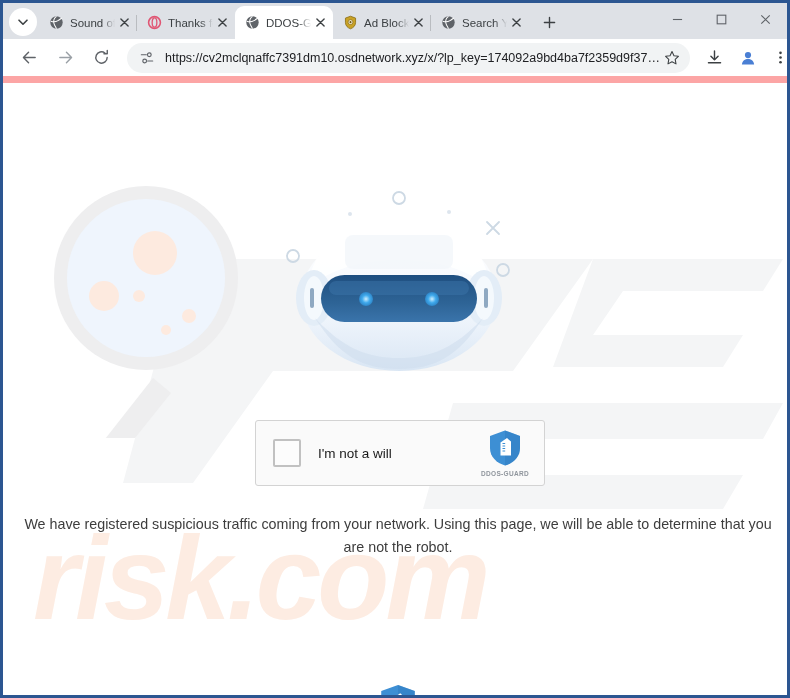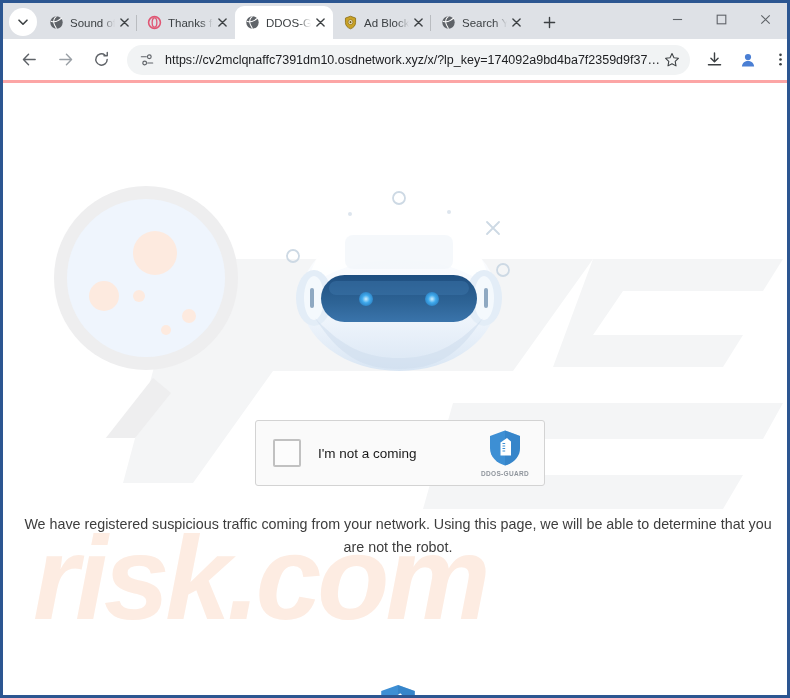--- a/index.html
+++ b/index.html
@@ -115,21 +115,21 @@
     cursor: pointer;
   }
 
   
   .toolbar {
     height: 44px;
     background: #ffffff;
     display: flex;
     align-items: center;
     padding: 0 8px;
-    border-bottom: 3px solid #fca5a5;
+    border-bottom: 7px solid #fca5a5;
   }
   .navbtn {
     width: 30px; height: 30px;
     margin: 0 3px;
     flex: none;
     display: flex; align-items: center; justify-content: center;
     border-radius: 50%;
     cursor: pointer;
   }
 
@@ -546,21 +546,21 @@
         <circle cx="429" cy="121" r="7" fill="url(#eyeGrad)"></circle>
 
         <path d="M312 140 C336 178 360 191 396 191 C432 191 456 178 480 140 C452 170 428 180 396 180 C364 180 340 170 312 140 Z" fill="#cddded" opacity="0.55"></path>
       </g>
     </svg>
 
     <div class="captcha">
       <div class="cb-wrap">
         <div class="checkbox"></div>
       </div>
-      <div class="cap-label">I'm not a coming</div>
+      <div class="cap-label">I'm not a will</div>
       <div class="cap-brand">
         <svg width="34" height="38" viewBox="0 0 34 38">
           <path d="M17 1.5 L32 7 V19 C32 28 25.5 33.8 17 36.5 C8.5 33.8 2 28 2 19 V7 Z" fill="#3d8fd4"></path>
           <path d="M17 1.5 L32 7 V19 C32 28 25.5 33.8 17 36.5 Z" fill="#2f7cc0" opacity="0.5"></path>
           <path d="M12.5 26.5 V13.5 L19 9 L23 12.5 V26.5 Z" fill="#ffffff"></path>
           <path d="M14.5 14.5 H17.2 M14.5 17 H17.2 M14.5 19.5 H17.2 M14.5 22 H17.2" stroke="#3d8fd4" stroke-width="1"></path>
         </svg>
         <div class="brand-cap-text">DDOS-GUARD</div>
       </div>
     </div>

